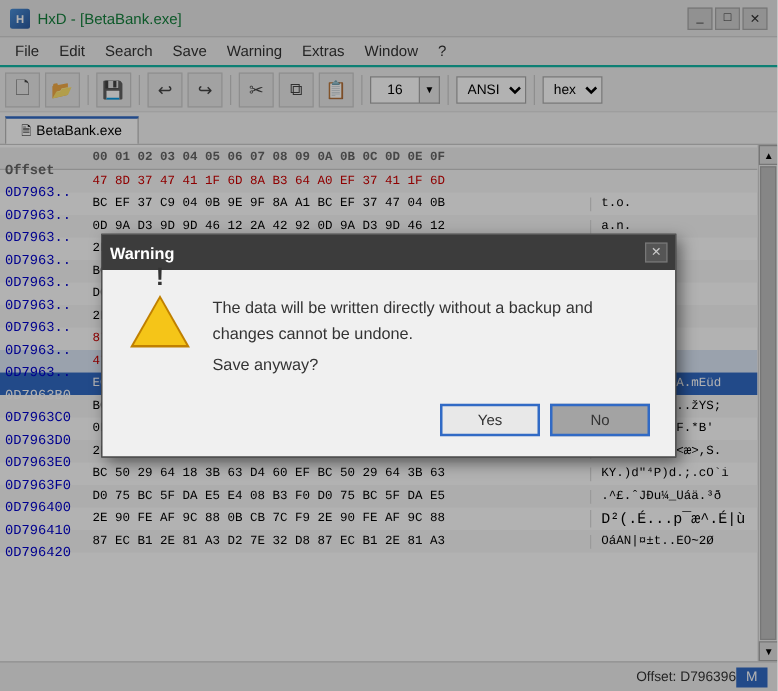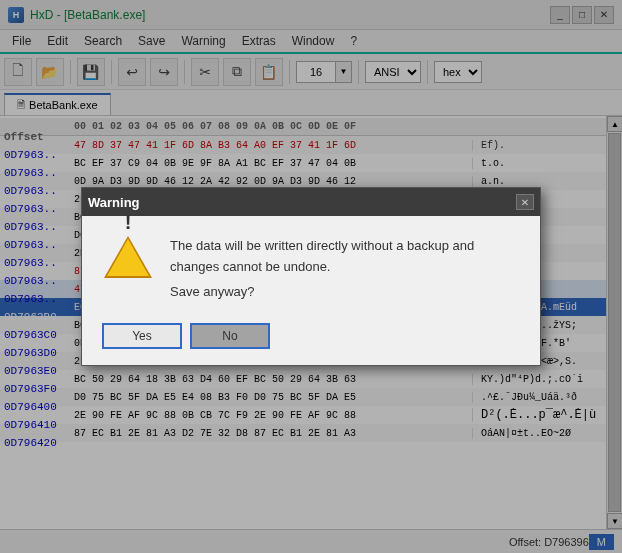--- a/index.html
+++ b/index.html
@@ -368,21 +368,21 @@
       color: #333;
       z-index: 2;
     }
     .dialog-message {
       font-size: 13px;
       color: #333;
       line-height: 1.6;
     }
     .dialog-buttons {
       display: flex;
-      justify-content: flex-start;
+      justify-content: flex-end;
       gap: 8px;
       margin-top: 4px;
     }
     .dialog-btn {
       min-width: 80px;
       height: 26px;
       background: #e8e8e8;
       border: 2px solid #316ac5;
       font-size: 12px;
       cursor: pointer;
@@ -466,21 +466,20 @@
         <span class="offset-col" style="color:#666">Offset</span>
         <span class="hex-col" style="color:#666; font-size:10px">
           00 01 02 03 04 05 06 07 08 09 0A 0B 0C 0D 0E 0F
         </span>
         <span class="ascii-col" style="color:#666"></span>
       </div>
 
       <div class="hex-row">
         <span class="offset-col" style="color:#0000cc">0D7963..</span>
         <span class="hex-col" style="color:#cc0000; font-size:10px">47 8D 37 47 41 1F 6D 8A B3 64 A0 EF 37 41 1F 6D</span>
-        <span class="ascii-col" style="color:#333; font-size:10px">Ef).</span>
       </div>
 
       <div class="hex-row">
         <span class="offset-col" style="color:#0000cc">0D7963..</span>
         <span class="hex-col" style="font-size:10px">BC EF 37 C9 04 0B 9E 9F 8A A1 BC EF 37 47 04 0B</span>
         <span class="ascii-col" style="font-size:10px">t.o.</span>
       </div>
 
       <div class="hex-row">
         <span class="offset-col" style="color:#0000cc">0D7963..</span>

